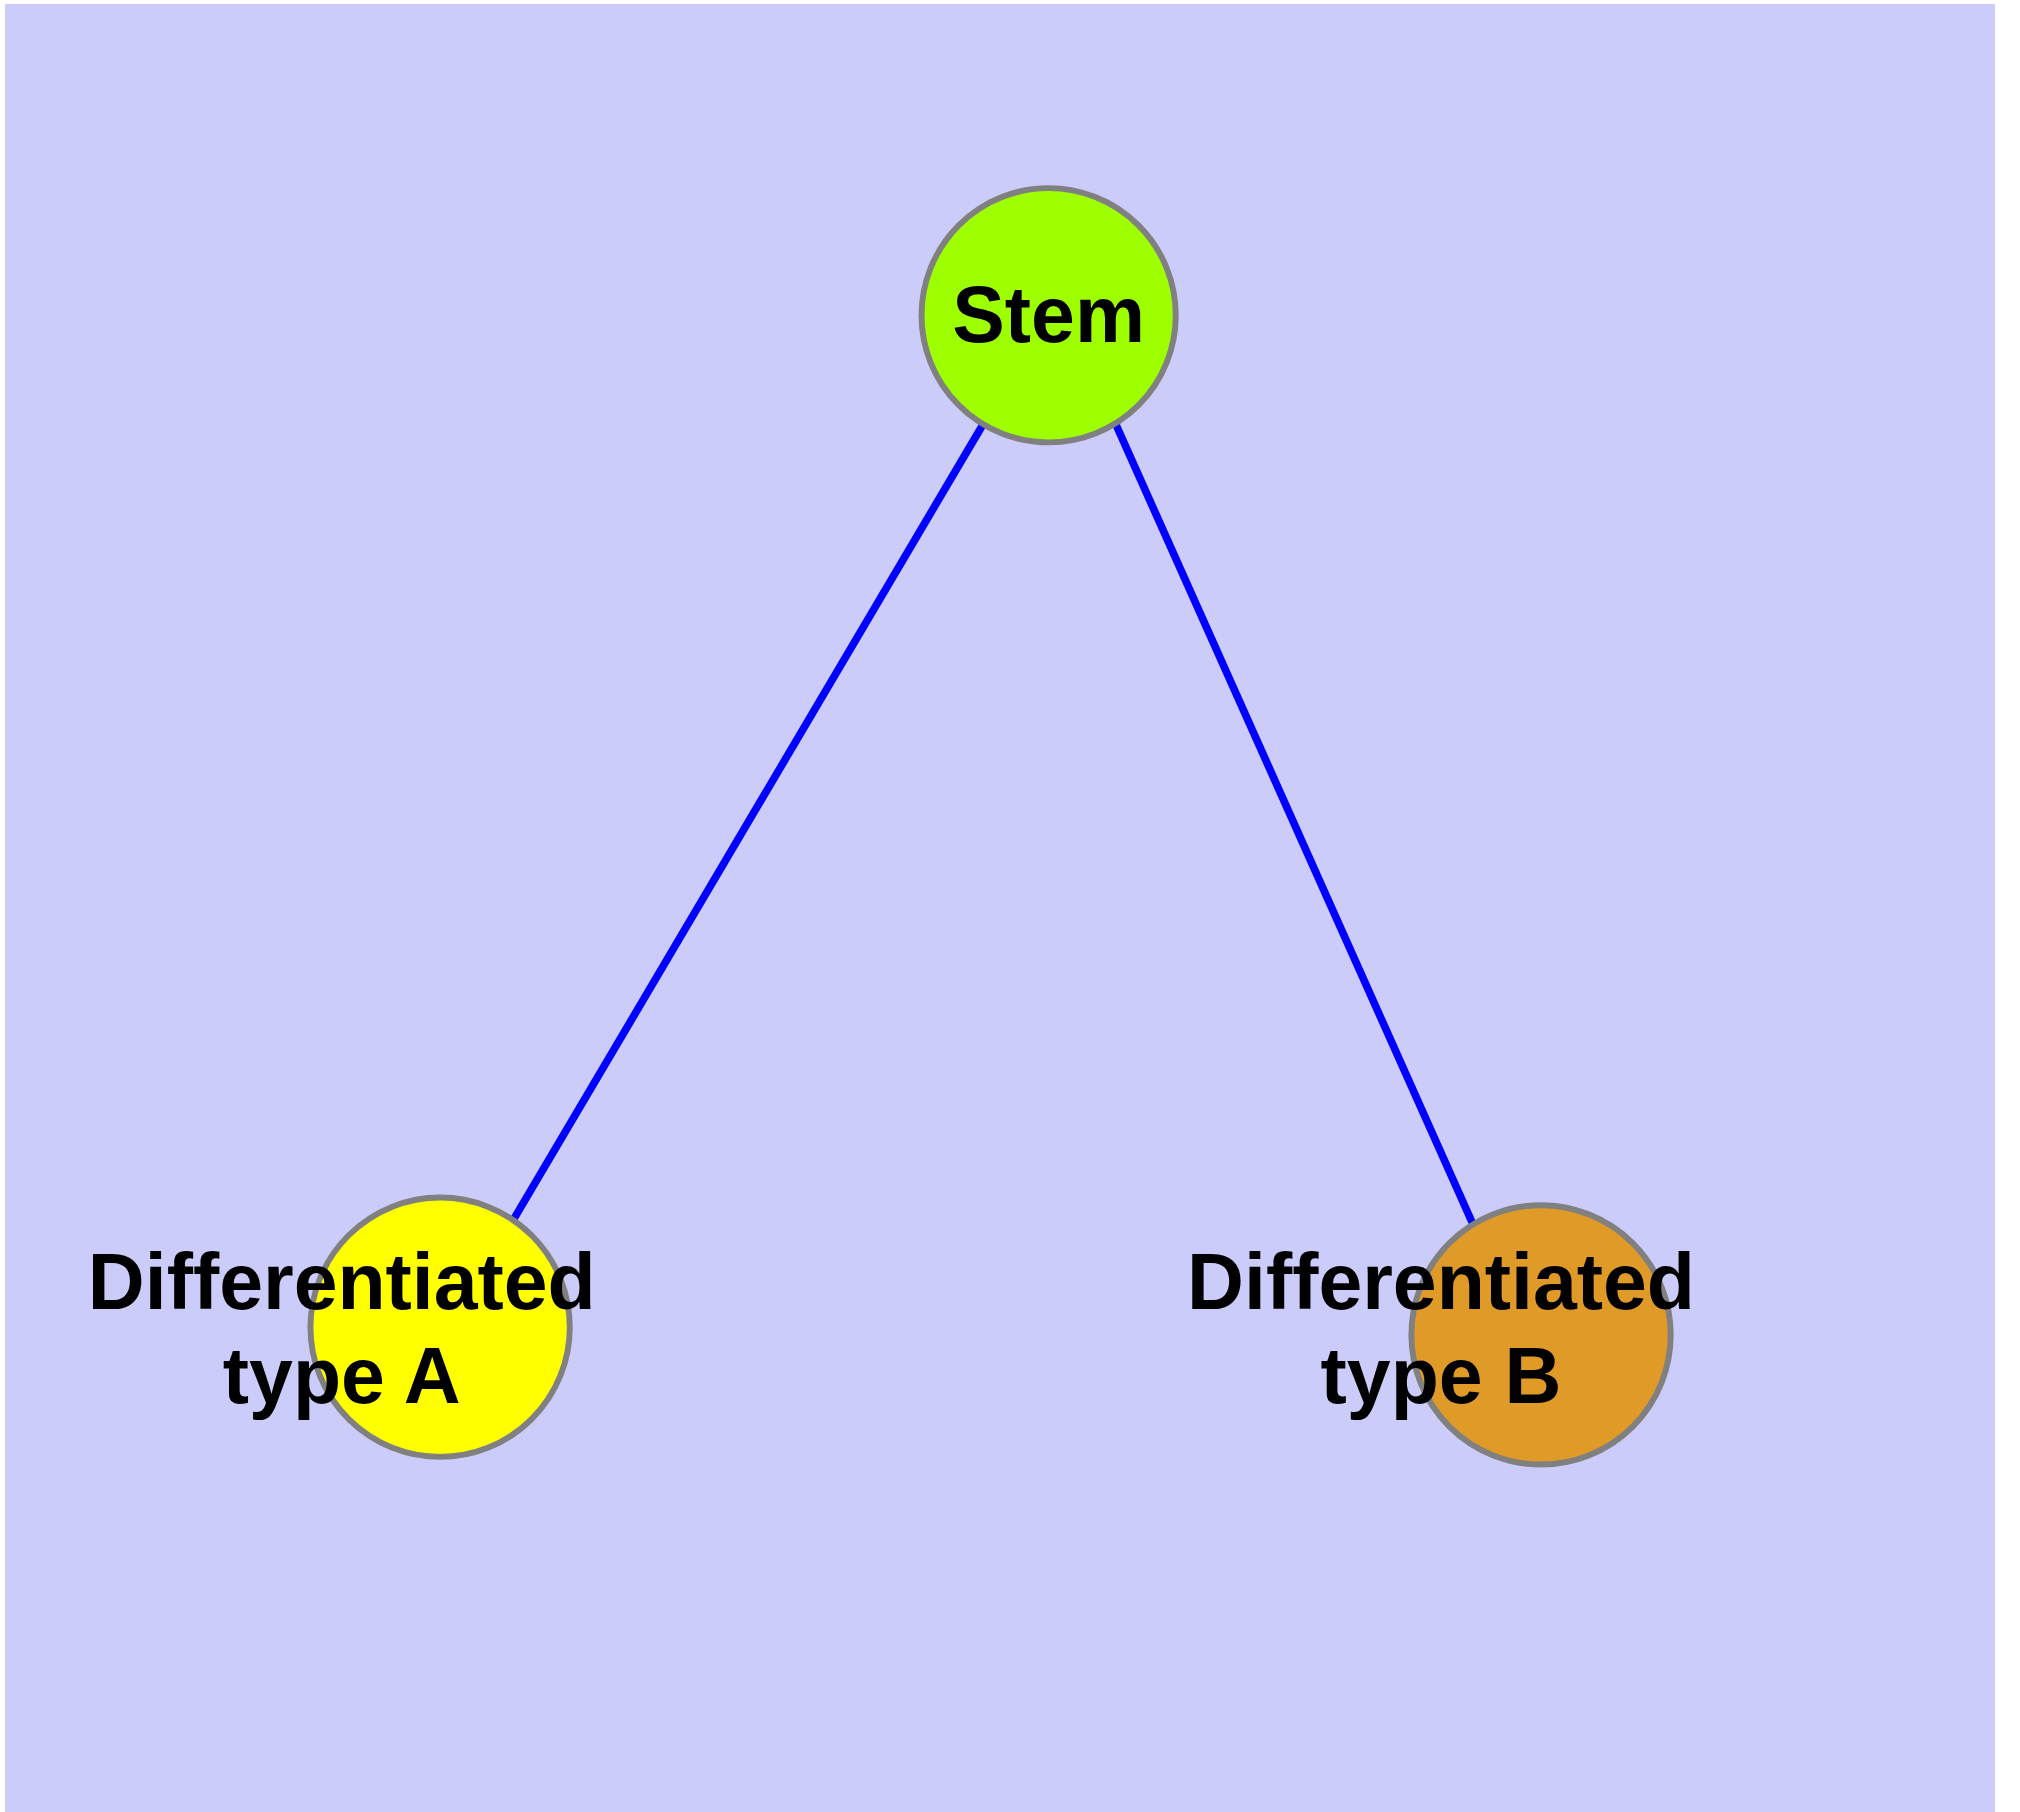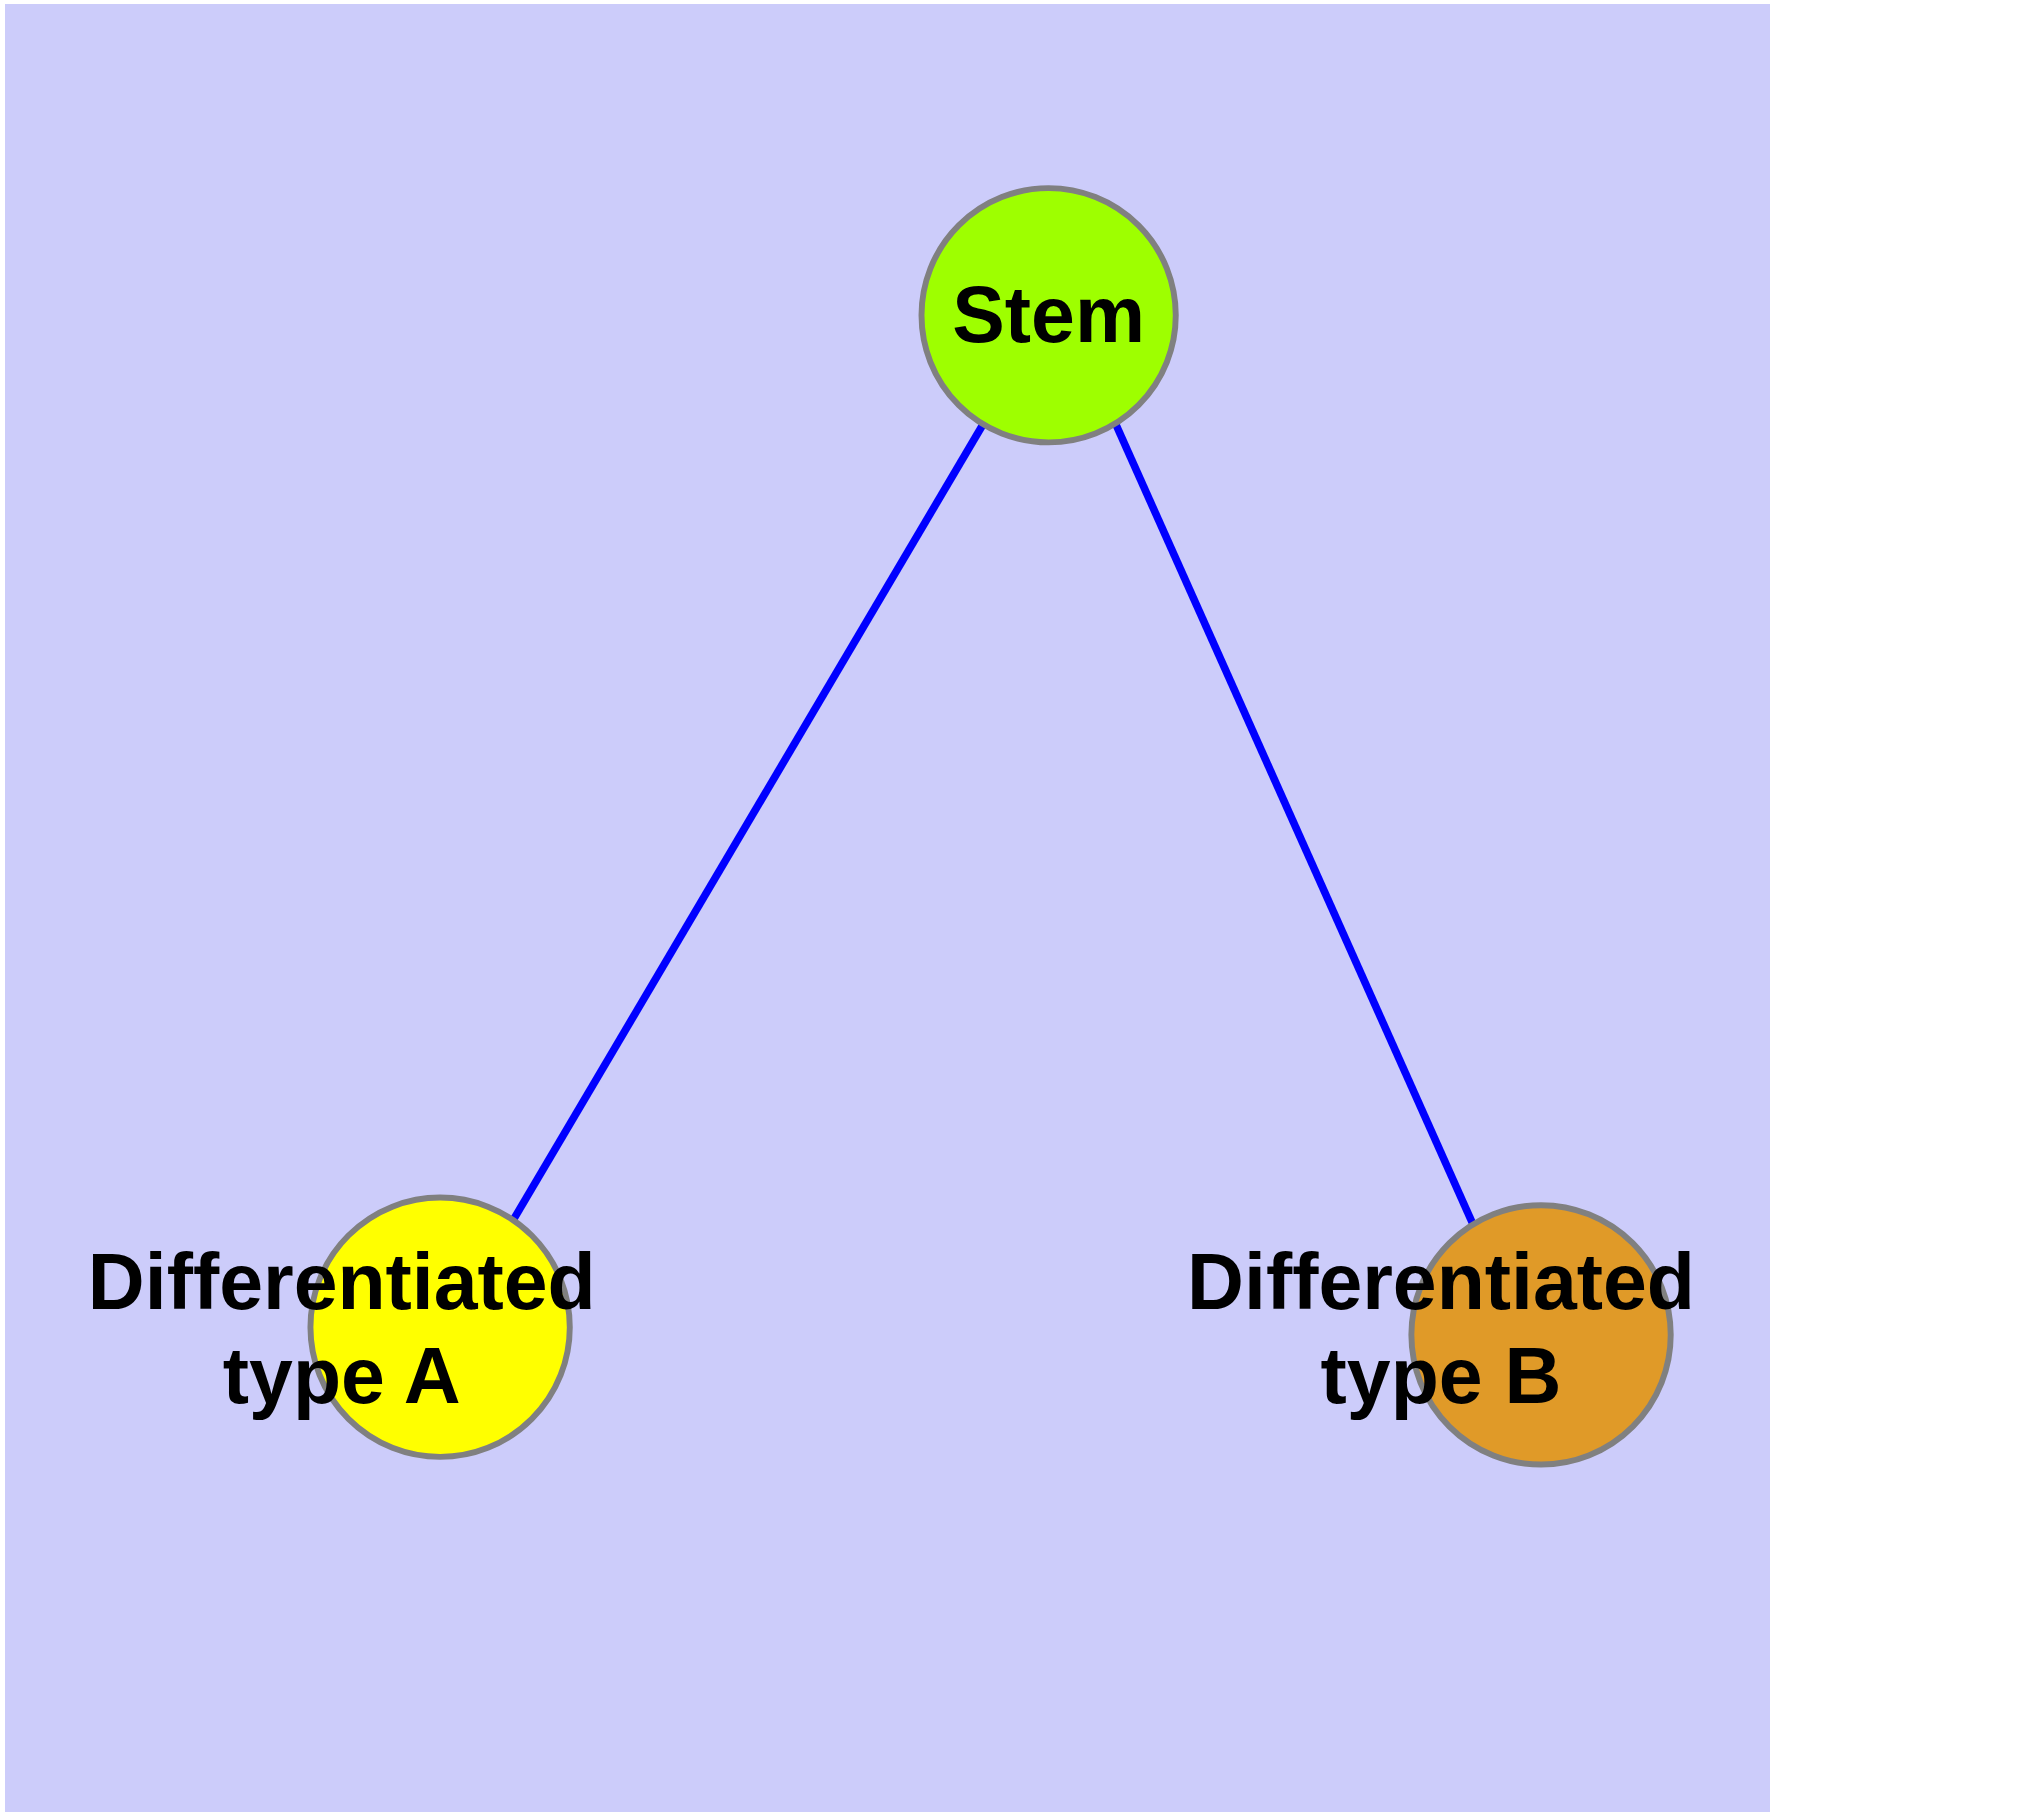--- a/index.html
+++ b/index.html
@@ -3,21 +3,21 @@
 <meta charset="utf-8">
 <title>Cell Differentiation Graph</title>
 <style>
   html, body {
     margin: 0;
     padding: 0;
     background: #ffffff;
   }
   #canvas {
     position: relative;
-    width: 1770px;
+    width: 1995px;
     height: 1812px;
     background: #ffffff;
     overflow: hidden;
     font-family: "Liberation Sans", "DejaVu Sans", sans-serif;
   }
   #plot-area {
     position: absolute;
     left: 5.1px;
     top: 4.2px;
     width: 2015px;

